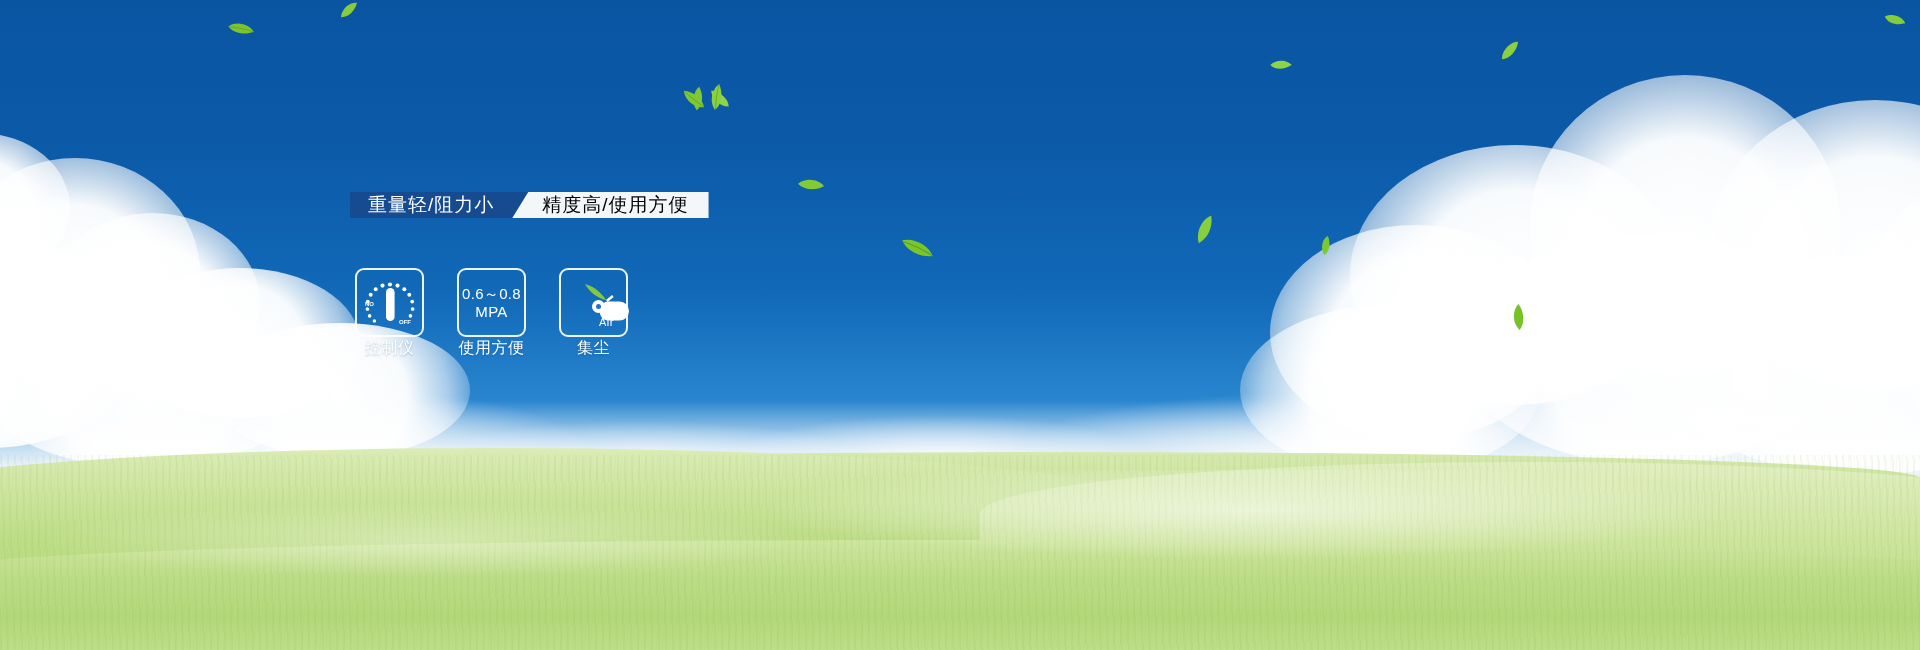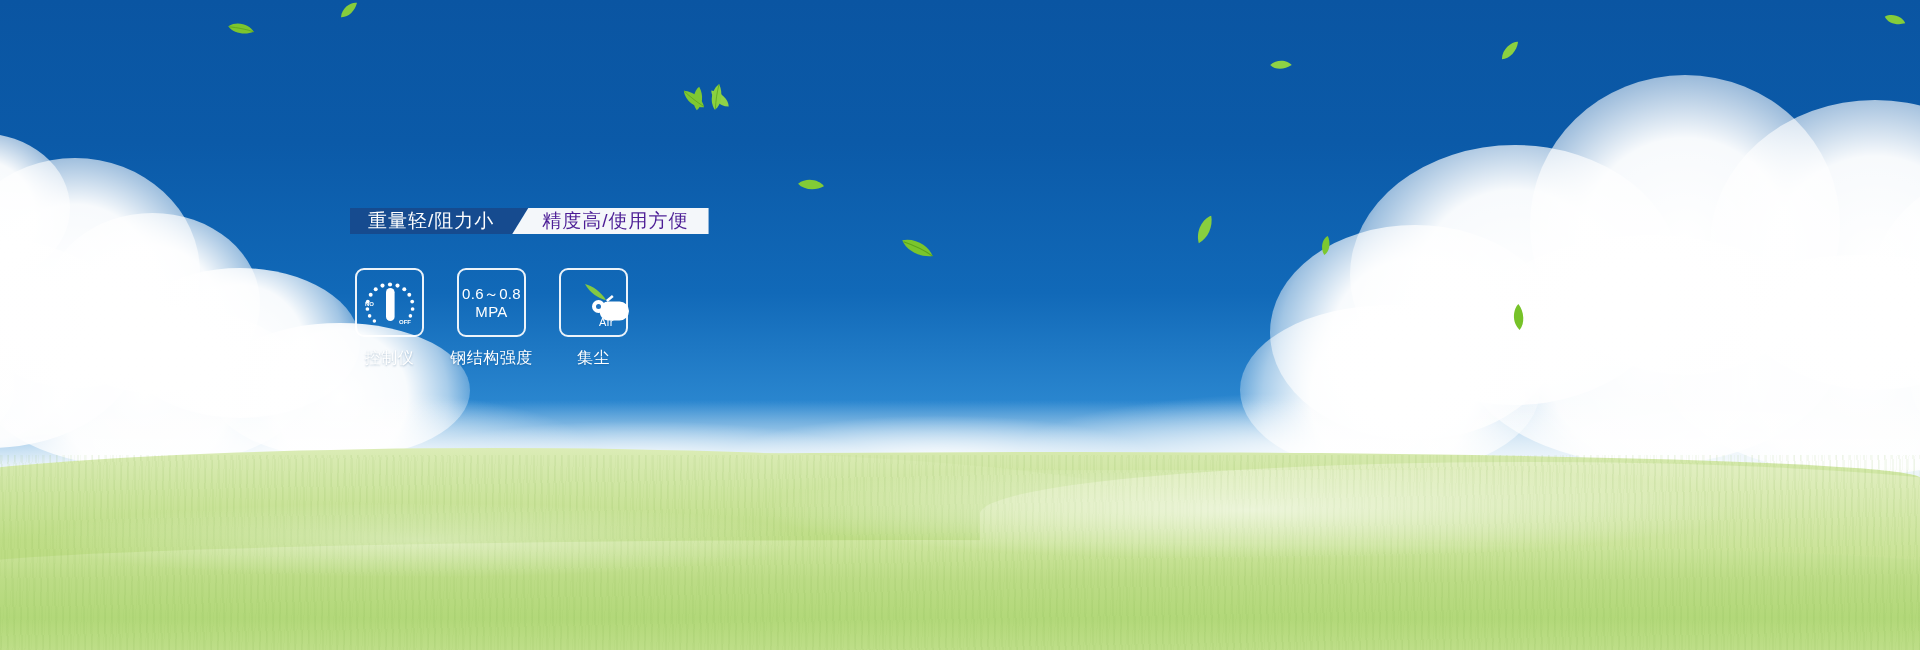--- a/index.html
+++ b/index.html
@@ -81,54 +81,54 @@
   #content{position:absolute;left:0;top:0;width:1920px;height:650px;}
 
   #page-title{
     position:absolute;left:352px;top:118px;
     font-size:56px;line-height:64px;color:#ffffff;
     letter-spacing:2px;font-weight:400;white-space:nowrap;
     text-shadow:0 1px 3px rgba(8,60,110,.35);
   }
 
   
-  #badges{position:absolute;left:350px;top:192px;height:42px;display:flex;align-items:flex-end;}
+  #badges{position:absolute;left:350px;top:192px;height:42px;display:flex;align-items:flex-start;}
   .badge{
     display:flex;align-items:center;justify-content:center;
     font-size:19px;letter-spacing:1px;white-space:nowrap;
   }
   #badge-primary{
     background:#164b8f;color:#ffffff;
     padding:0 22px 0 18px;
     clip-path:polygon(0 0,100% 0,calc(100% - 16px) 100%,0 100%);
     padding-right:34px;
   }
   #badge-secondary{
-    background:#f4f7fa;color:#4c1d95;
+    background:#f4f7fa;color:#000000;
     margin-left:-16px;
     padding:0 20px 0 30px;
     clip-path:polygon(16px 0,100% 0,100% 100%,0 100%);
   }
 
   
   #features{
     position:absolute;left:352px;top:268px;
     display:flex;gap:27px;
   }
   .feature{width:75px;display:flex;flex-direction:column;align-items:center;}
   .feature-box{
     width:69px;height:69px;box-sizing:border-box;
     border:2px solid rgba(255,255,255,.92);
     border-radius:9px;
     display:flex;flex-direction:column;align-items:center;justify-content:center;
     color:#ffffff;text-align:center;
   }
   .feature-text{font-size:15px;line-height:18px;letter-spacing:.3px;white-space:nowrap;}
   .feature-label{
-    margin-top:11px;font-size:16px;color:#ffffff;white-space:nowrap;letter-spacing:.5px;
+    margin-top:1px;font-size:16px;color:#ffffff;white-space:nowrap;letter-spacing:.5px;
     text-shadow:0 1px 2px rgba(8,60,110,.3);
   }
   .feature-box svg{display:block;}
   .dial-no,.dial-off{font-size:6px;fill:#fff;}
   .air-text{font-size:11px;fill:#fff;letter-spacing:.5px;}
 </style>
 </head>
 <body>
 
 <div id="banner">
@@ -280,21 +280,21 @@
           </svg>
         </div>
         <div class="feature-label">控制仪</div>
       </div>
 
       <div class="feature">
         <div class="feature-box">
           <div class="feature-text">0.6～0.8</div>
           <div class="feature-text">MPA</div>
         </div>
-        <div class="feature-label">钢结构强度</div>
+        <div class="feature-label">使用方便</div>
       </div>
 
 
 
       <div class="feature">
         <div class="feature-box" style="position:relative;padding-left:24px;">
           <svg width="54" height="48" viewBox="0 0 54 48" style="margin-top:2px;">
             <path d="M6 4 C14 6,22 12,27 20 C20 19,11 13,6 4 Z" fill="#8ace3c" opacity=".95"></path>
             <g fill="#ffffff">
               <path d="M21 30 a8.5 8.5 0 0 1 8.5-8.5 h11 a9.5 9.5 0 0 1 0 19 h-11 A8.5 8.5 0 0 1 21 30 Z"></path>

